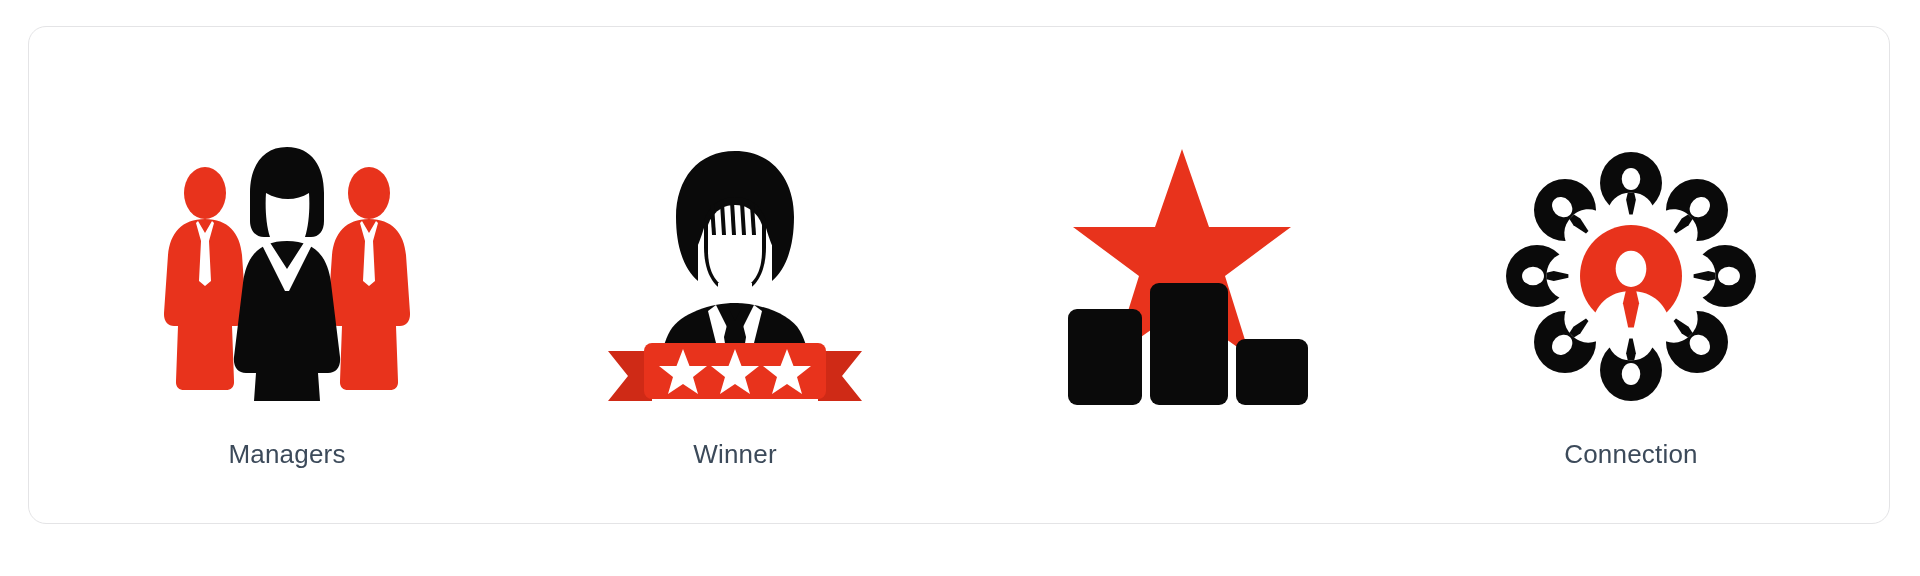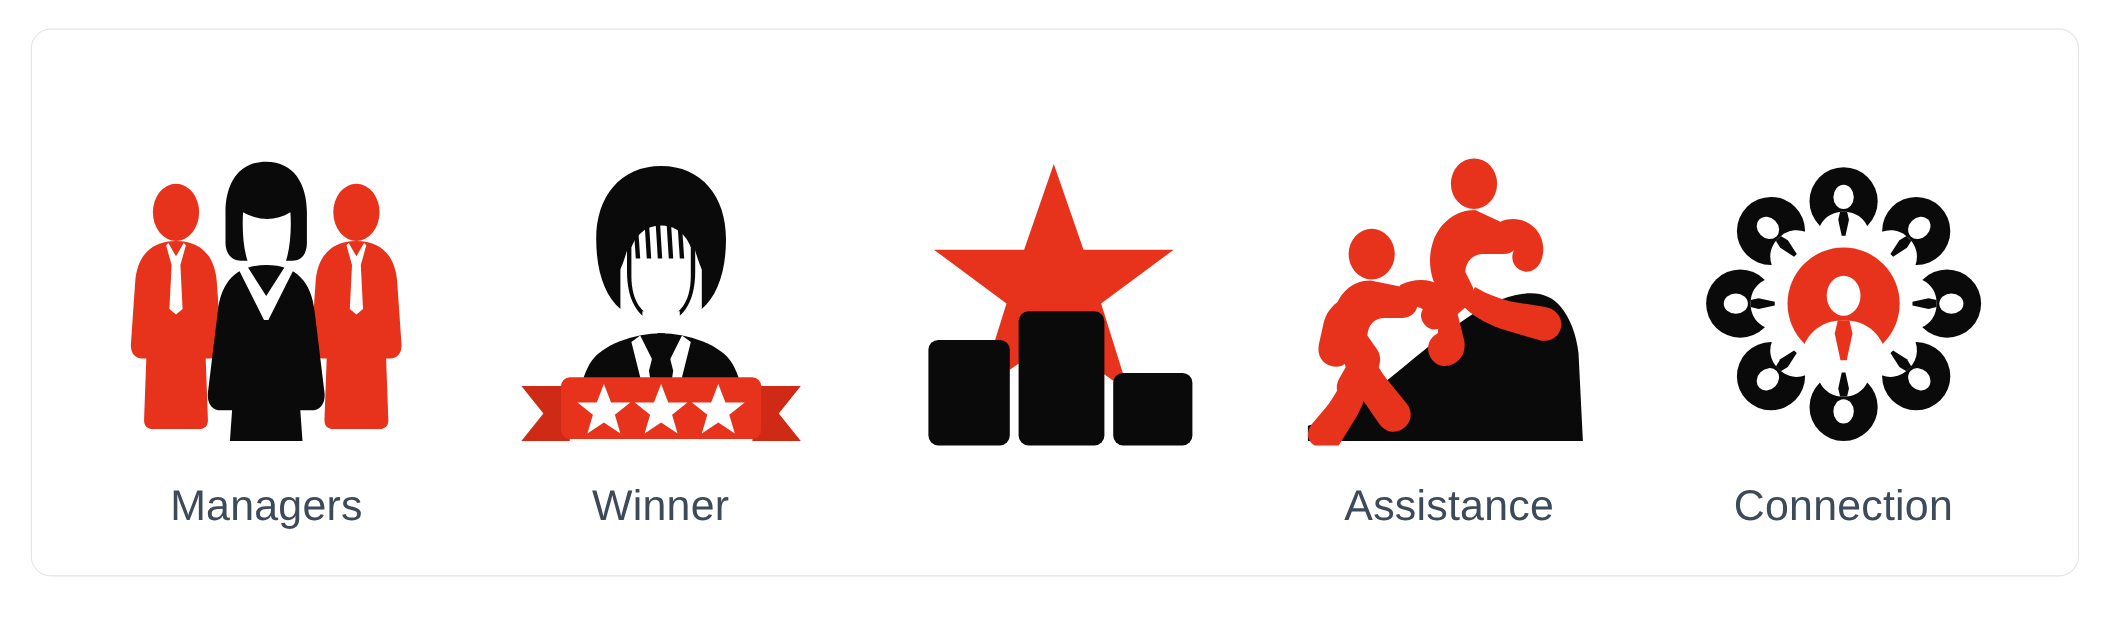--- a/index.html
+++ b/index.html
@@ -50,21 +50,21 @@
     align-items: flex-end;
     justify-content: center;
     position: relative;
   }
   .icon-box svg {
     display: block;
     overflow: visible;
   }
   .caption {
     margin-top: 34px;
-    font-size: 39px;
+    font-size: 26px;
     font-weight: 400;
     letter-spacing: 0.2px;
     color: #3c4a5a;
     font-family: "Liberation Sans", sans-serif;
     white-space: nowrap;
     text-align: center;
   }
 </style>
 </head>
 <body>
@@ -144,46 +144,20 @@
       <div class="icon-box">
         <svg width="250" height="262" viewBox="0 0 250 262" aria-hidden="true">
           <path d="M124 6 L151 84 L233 84 L167 133 L192 213 L124 165 L56 213 L81 133 L15 84 L97 84 Z" fill="#e8331c"></path>
           <rect x="10" y="166" width="74" height="96" rx="9" fill="#0a0a0a"></rect>
           <rect x="92" y="140" width="78" height="122" rx="9" fill="#0a0a0a"></rect>
           <rect x="178" y="196" width="72" height="66" rx="9" fill="#0a0a0a"></rect>
         </svg>
       </div>
     </div>
 
-    <div class="cell">
-      <div class="icon-box">
-        <svg width="256" height="266" viewBox="0 0 256 266" aria-hidden="true">
-
-          <path d="M0 262 L0 248 C18 244 40 232 58 218 C84 198 108 176 136 156 C158 140 178 130 196 128 C210 126 222 130 230 140 C238 150 244 164 246 182 L250 262 Z" fill="#0a0a0a"></path>
-
-          <g fill="#e8331c">
-            <ellipse cx="151" cy="28" rx="21" ry="23"></ellipse>
-            <path d="M152 52 C134 52 120 64 114 80 C110 92 110 104 114 116 L120 128 L108 138 C102 143 101 150 106 156 C111 162 118 162 124 157 L146 138 C152 132 152 126 149 120 L143 108 C144 98 150 92 160 92 L178 92 C186 92 192 86 192 78 C192 70 186 64 178 64 Z"></path>
-            <path d="M176 62 C186 58 198 60 206 68 C214 76 216 88 212 98 C209 106 201 110 194 107 C187 104 184 96 187 89 C189 84 187 78 182 76 L170 72 Z"></path>
-            <path d="M142 108 C134 118 132 132 136 146 L142 170 C144 180 140 188 132 192 C124 196 115 193 111 185 C107 177 110 168 118 164 L120 146 L112 122 Z"></path>
-            <path d="M152 122 C162 128 176 134 190 136 L216 140 C226 142 232 150 230 159 C228 168 219 173 210 170 L182 162 C166 157 152 150 142 140 Z"></path>
-          </g>
-
-          <g fill="#e8331c">
-            <ellipse cx="58" cy="92" rx="21" ry="23"></ellipse>
-            <path d="M57 116 C40 116 28 128 24 144 C21 156 22 168 27 178 L36 192 L28 206 C24 214 27 222 35 226 C43 230 52 226 55 218 L64 196 C67 188 66 182 61 176 L54 166 C55 156 60 150 70 150 L86 150 C94 150 100 144 100 136 C100 128 94 122 86 122 Z"></path>
-            <path d="M84 120 C96 114 110 114 120 120 L132 128 C138 132 140 140 136 146 C132 153 124 155 118 151 L106 143 C100 139 92 138 86 140 L76 144 Z"></path>
-            <path d="M30 134 C22 138 16 146 14 156 L10 174 C8 184 13 192 22 194 C31 196 39 190 41 181 L44 163 L50 148 Z"></path>
-            <path d="M54 172 C58 184 64 196 72 206 L90 228 C96 236 94 246 86 251 C78 256 69 253 64 245 L44 216 C36 204 32 190 32 178 Z"></path>
-            <path d="M36 198 C30 210 24 222 16 232 L4 246 C-2 253 -1 262 6 266 L28 266 L44 240 C50 230 54 218 55 208 Z"></path>
-          </g>
-        </svg>
-      </div>
-      <div class="caption">Assistance</div>
-    </div>
 
     <div class="cell">
       <div class="icon-box">
         <svg width="256" height="256" viewBox="0 0 256 256" aria-hidden="true">
           <defs>
             <g id="bust-glyph">
               <ellipse cx="0" cy="-9" rx="7.6" ry="9"></ellipse>
               <path d="M0 2 C-11 2 -18 9 -20 20 L20 20 C18 9 11 2 0 2 Z"></path>
             </g>
             <g id="tie-glyph">

